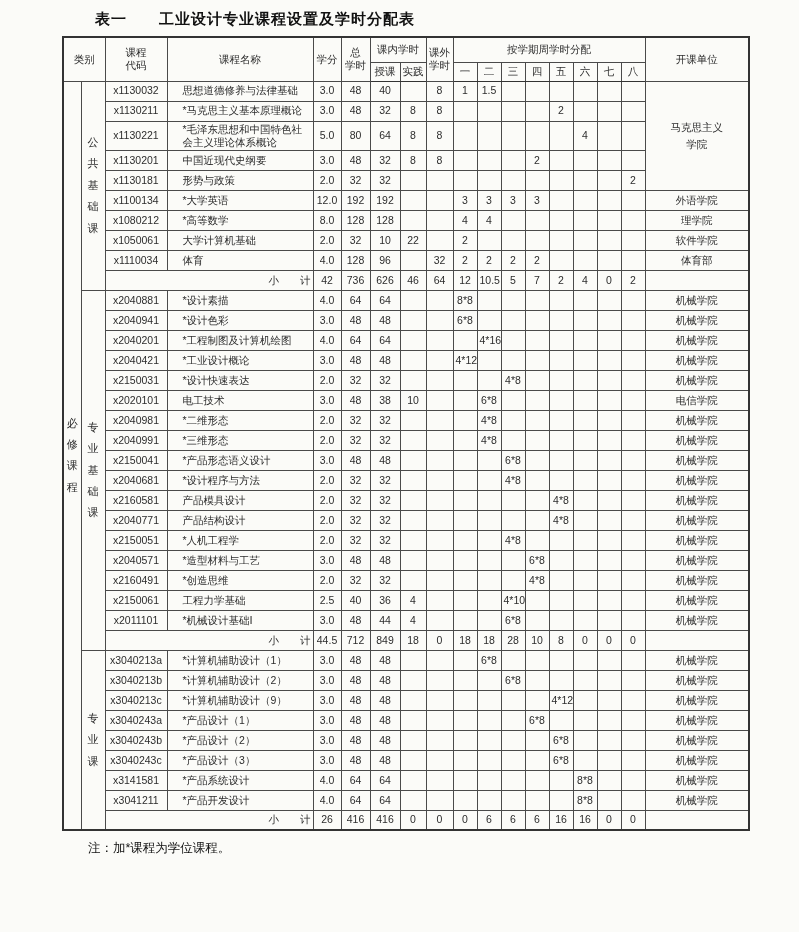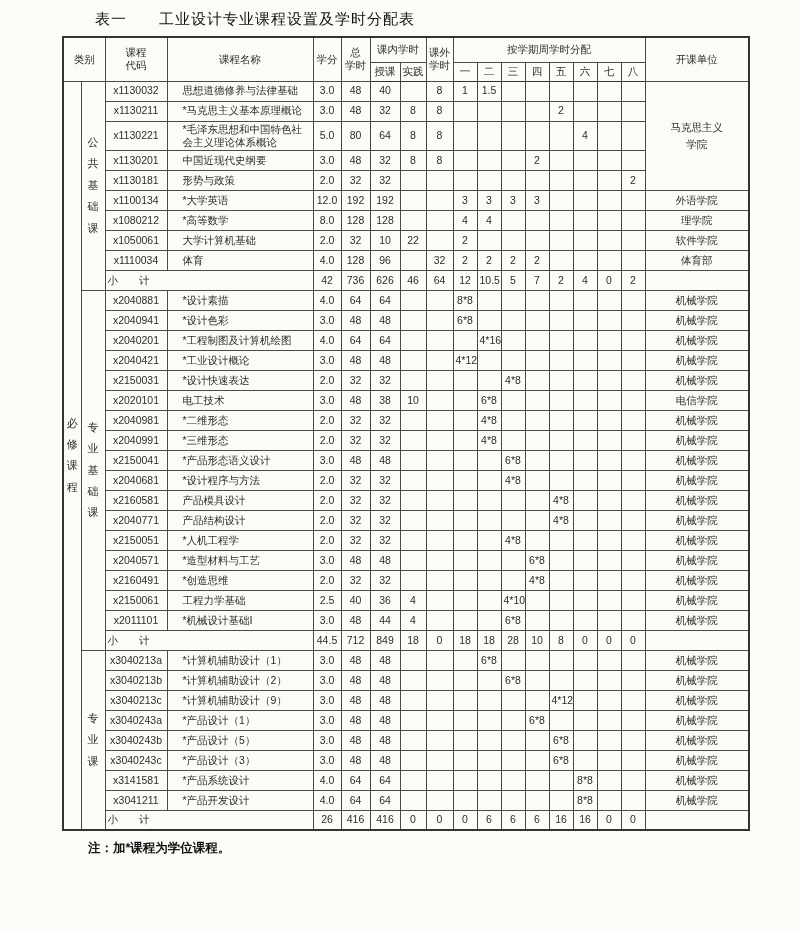--- a/index.html
+++ b/index.html
@@ -4,21 +4,21 @@
 <style>
   *{box-sizing:border-box}
   html,body{margin:0;padding:0}
   body{
     width:799px;height:932px;
     background:#fbfbf8;
     font-family:"Liberation Sans","DejaVu Sans",sans-serif;
     color:#222;
   }
   .title{
-    font-size:15px;font-weight:normal;
+    font-size:15px;font-weight:bold;
     padding:10px 0 7px 95px;
     letter-spacing:1px;color:#111;
   }
   table.course{
     border-collapse:collapse;table-layout:fixed;
     margin-left:62px;width:584px;
     border:2px solid #333;
   }
   td,th{
     border:1px solid #4a4a4a;
@@ -26,23 +26,23 @@
     text-align:center;vertical-align:middle;
     padding:1px 2px;height:20px;line-height:1.25;
     color:#2c2c2c;overflow:hidden;
   }
   thead th{white-space:pre-line}
   thead tr:first-child th{height:25px}
   thead tr:last-child th{border-bottom:1.5px solid #333;height:19px}
   td.name{text-align:left;padding-left:15px}
   td.vert{white-space:pre-line;line-height:1.95;font-size:11px;padding:0}
   td.unit{white-space:pre-line;line-height:1.6}
-  td.sub-label{text-align:left}
+  td.sub-label{text-align:right}
   .note{
-    font-size:12.5px;font-weight:bold;
+    font-size:12.5px;font-weight:normal;
     margin:9px 0 0 88px;color:#111;
   }
 </style>
 </head>
 <body>
 
 <div class="title">表一　　工业设计专业课程设置及学时分配表</div>
 
 <table class="course">
   <colgroup>
@@ -677,21 +677,21 @@
         <td class="num"></td>
         <td class="num">6*8</td>
         <td class="num"></td>
         <td class="num"></td>
         <td class="num"></td>
         <td class="num"></td>
         <td class="unit">机械学院</td>
       </tr>
       <tr>
         <td class="code">x3040243b</td>
-        <td class="name">*产品设计（5）</td>
+        <td class="name">*产品设计（2）</td>
         <td class="num">3.0</td>
         <td class="num">48</td>
         <td class="num">48</td>
         <td class="num"></td>
         <td class="num"></td>
         <td class="num"></td>
         <td class="num"></td>
         <td class="num"></td>
         <td class="num"></td>
         <td class="num">6*8</td>

